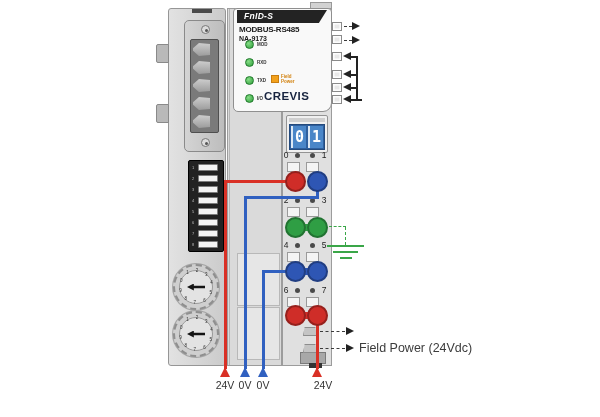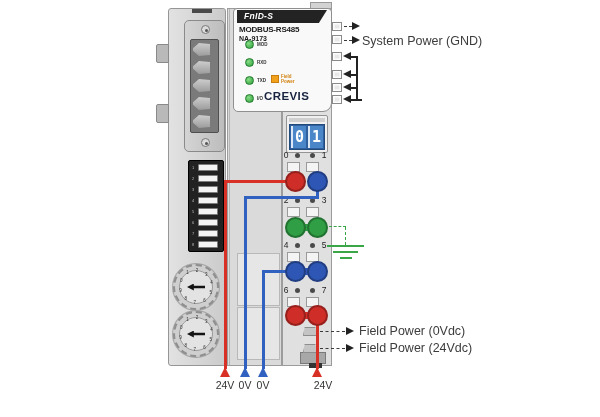--- a/index.html
+++ b/index.html
@@ -261,36 +261,34 @@
   <div class="abs gdashh" style="left:329px;top:226px;width:17px;"></div>
   <div class="abs gdashv" style="left:345px;top:227px;height:18px;"></div>
   <div class="abs gbar" style="left:327px;top:245px;width:37px;height:2px;"></div>
   <div class="abs gbar" style="left:333px;top:251px;width:25px;height:2px;"></div>
   <div class="abs gbar" style="left:340px;top:257px;width:12px;height:2px;"></div>
 
   <div class="abs dash" style="left:344px;top:26px;width:8px;"></div>
   <div class="abs ar-r" style="left:352px;top:22px;"></div>
   <div class="abs dash" style="left:344px;top:40px;width:8px;"></div>
   <div class="abs ar-r" style="left:352px;top:36px;"></div>
-  <div class="abs t" style="left:362px;top:34px;">System Power (GND)</div>
 
   <div class="abs ar-l" style="left:343px;top:52px;"></div>
   <div class="abs ln" style="left:350px;top:56px;width:7px;height:1.5px;"></div>
   <div class="abs ar-l" style="left:343px;top:70px;"></div>
   <div class="abs ln" style="left:350px;top:74px;width:7px;height:1.5px;"></div>
   <div class="abs ar-l" style="left:343px;top:83px;"></div>
   <div class="abs ln" style="left:350px;top:87px;width:7px;height:1.5px;"></div>
   <div class="abs ar-l" style="left:343px;top:95px;"></div>
   <div class="abs ln" style="left:350px;top:99px;width:7px;height:1.5px;"></div>
   <div class="abs ln" style="left:356px;top:56px;width:1.5px;height:44px;"></div>
   <div class="abs ln" style="left:356px;top:99px;width:6px;height:1.5px;"></div>
 
   <div class="abs dash" style="left:320px;top:331px;width:25px;"></div>
   <div class="abs ar-r" style="left:346px;top:327px;"></div>
-  <div class="abs t" style="left:359px;top:324px;">Field Power (0Vdc)</div>
   <div class="abs dash" style="left:320px;top:348px;width:25px;"></div>
   <div class="abs ar-r" style="left:346px;top:344px;"></div>
   <div class="abs t" style="left:359px;top:341px;">Field Power (24Vdc)</div>
 
   <div class="abs pin" style="left:207px;top:379px;width:36px;">24V</div>
   <div class="abs pin" style="left:231px;top:379px;width:28px;">0V</div>
   <div class="abs pin" style="left:249px;top:379px;width:28px;">0V</div>
   <div class="abs pin" style="left:303px;top:379px;width:40px;">24V</div>
 
 </div>

